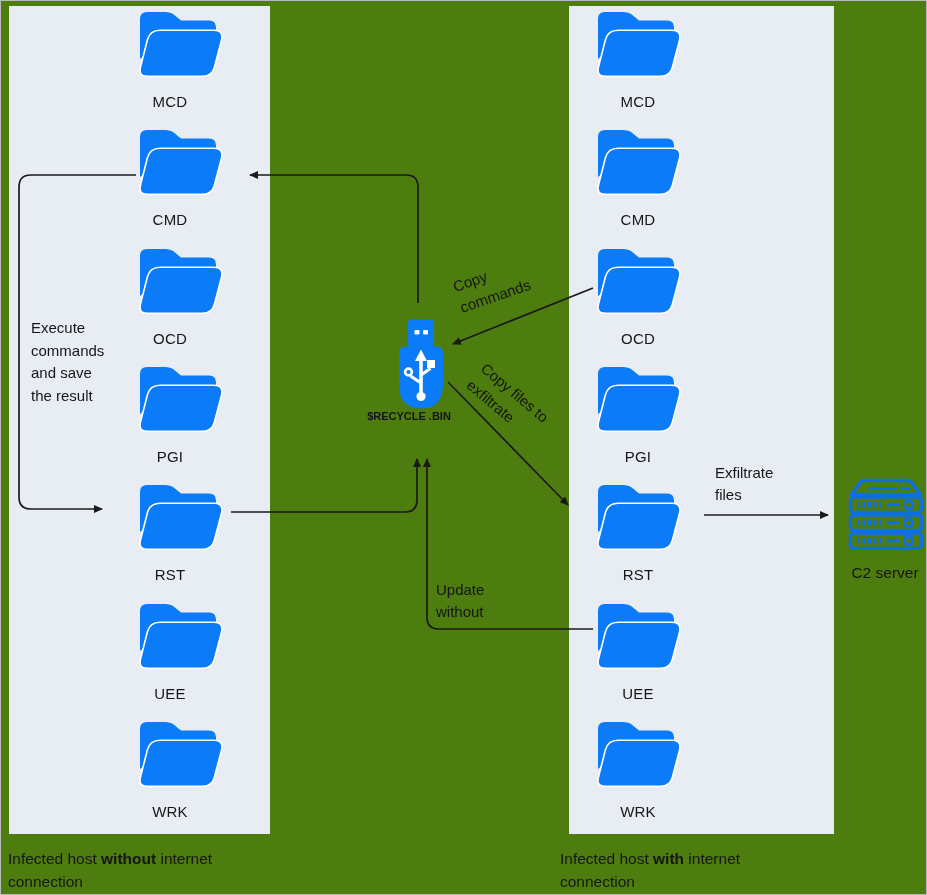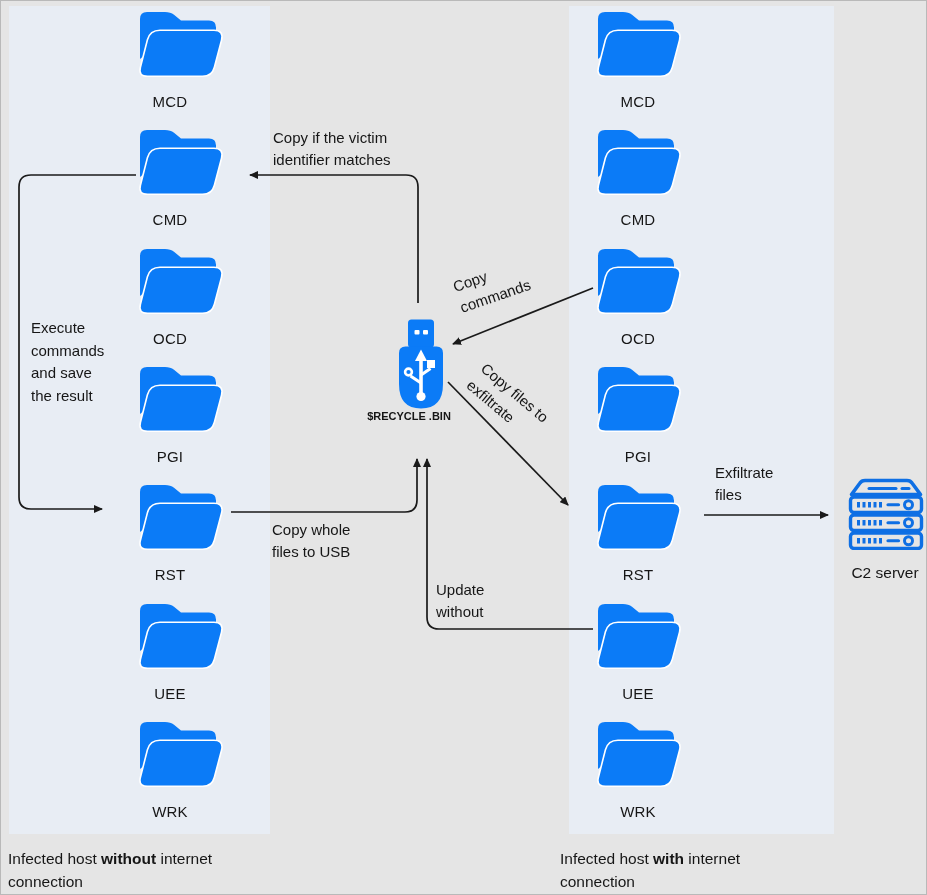--- a/index.html
+++ b/index.html
@@ -1,18 +1,18 @@
 <!DOCTYPE html>
 <html style="--panel-bg: #e8edf4; --folder-blue: #0b7bf7; --usb-blue: #0b7bf7; --server-blue: #0e6fe4; --line-black: #1a1a1a;"><head>
 <meta charset="utf-8">
 <style>
   html,body{margin:0;padding:0;background:#fff;}
   .stage{
     position:relative;width:927px;height:895px;box-sizing:border-box;
-    background:#e5e5e5;border:1px solid #b9b9b9;overflow:hidden;
+    background:#4d7c0f;border:1px solid #b9b9b9;overflow:hidden;
     font-family:"Liberation Sans",sans-serif;color:#161616;
   }
   .panel{position:absolute;top:5px;height:828px;background:var(--panel-bg,#e8edf4);}
   .panel-left{left:8px;width:261px;}
   .panel-right{left:568px;width:265px;}
 
   .folder-item{position:absolute;width:100px;display:flex;flex-direction:column;align-items:center;}
   .ficon{width:88px;height:72px;display:block;}
   .folder-label{margin-top:12px;font-size:15px;letter-spacing:.2px;text-align:center;}
   .col-left .folder-label{transform:translateX(-10px);}
@@ -196,28 +196,24 @@
     </defs>
     <path class="flow" marker-end="url(#arr)" d="M417 302 V186 Q417 174 405 174 H249"></path>
     <path class="flow" marker-end="url(#arr)" d="M135 174 H30 Q18 174 18 186 V496 Q18 508 30 508 H101"></path>
     <path class="flow" marker-end="url(#arr)" d="M230 511 H404 Q416 511 416 499 V458"></path>
     <path class="flow" marker-end="url(#arr)" d="M592 628 H438 Q426 628 426 616 V458"></path>
     <path class="flow" marker-end="url(#arr)" d="M592 287 L452 343"></path>
     <path class="flow" marker-end="url(#arr)" d="M447 381 L567 504"></path>
     <path class="flow" marker-end="url(#arr)" d="M703 514 H827"></path>
   </svg>
 
-  <div class="note" style="left:272px;top:126px">Copy if the victim
-identifier matches</div>
   <div class="note" style="left:30px;top:316px;line-height:22.5px">Execute
 commands
 and save
 the result</div>
-  <div class="note" style="left:271px;top:518px">Copy whole
-files to USB</div>
   <div class="note" style="left:435px;top:578px">Update
 without</div>
   <div class="note rot" style="left:449px;top:276px;transform:rotate(-19deg)">Copy
 commands</div>
   <div class="note rot" style="left:489px;top:357px;transform:rotate(40deg)">Copy files to
 exfiltrate</div>
   <div class="note" style="left:714px;top:461px">Exfiltrate
 files</div>
 
   <div class="caption" style="left:7px;top:846px;width:252px"><span>Infected host </span><b>without</b><span> internet connection</span></div>

